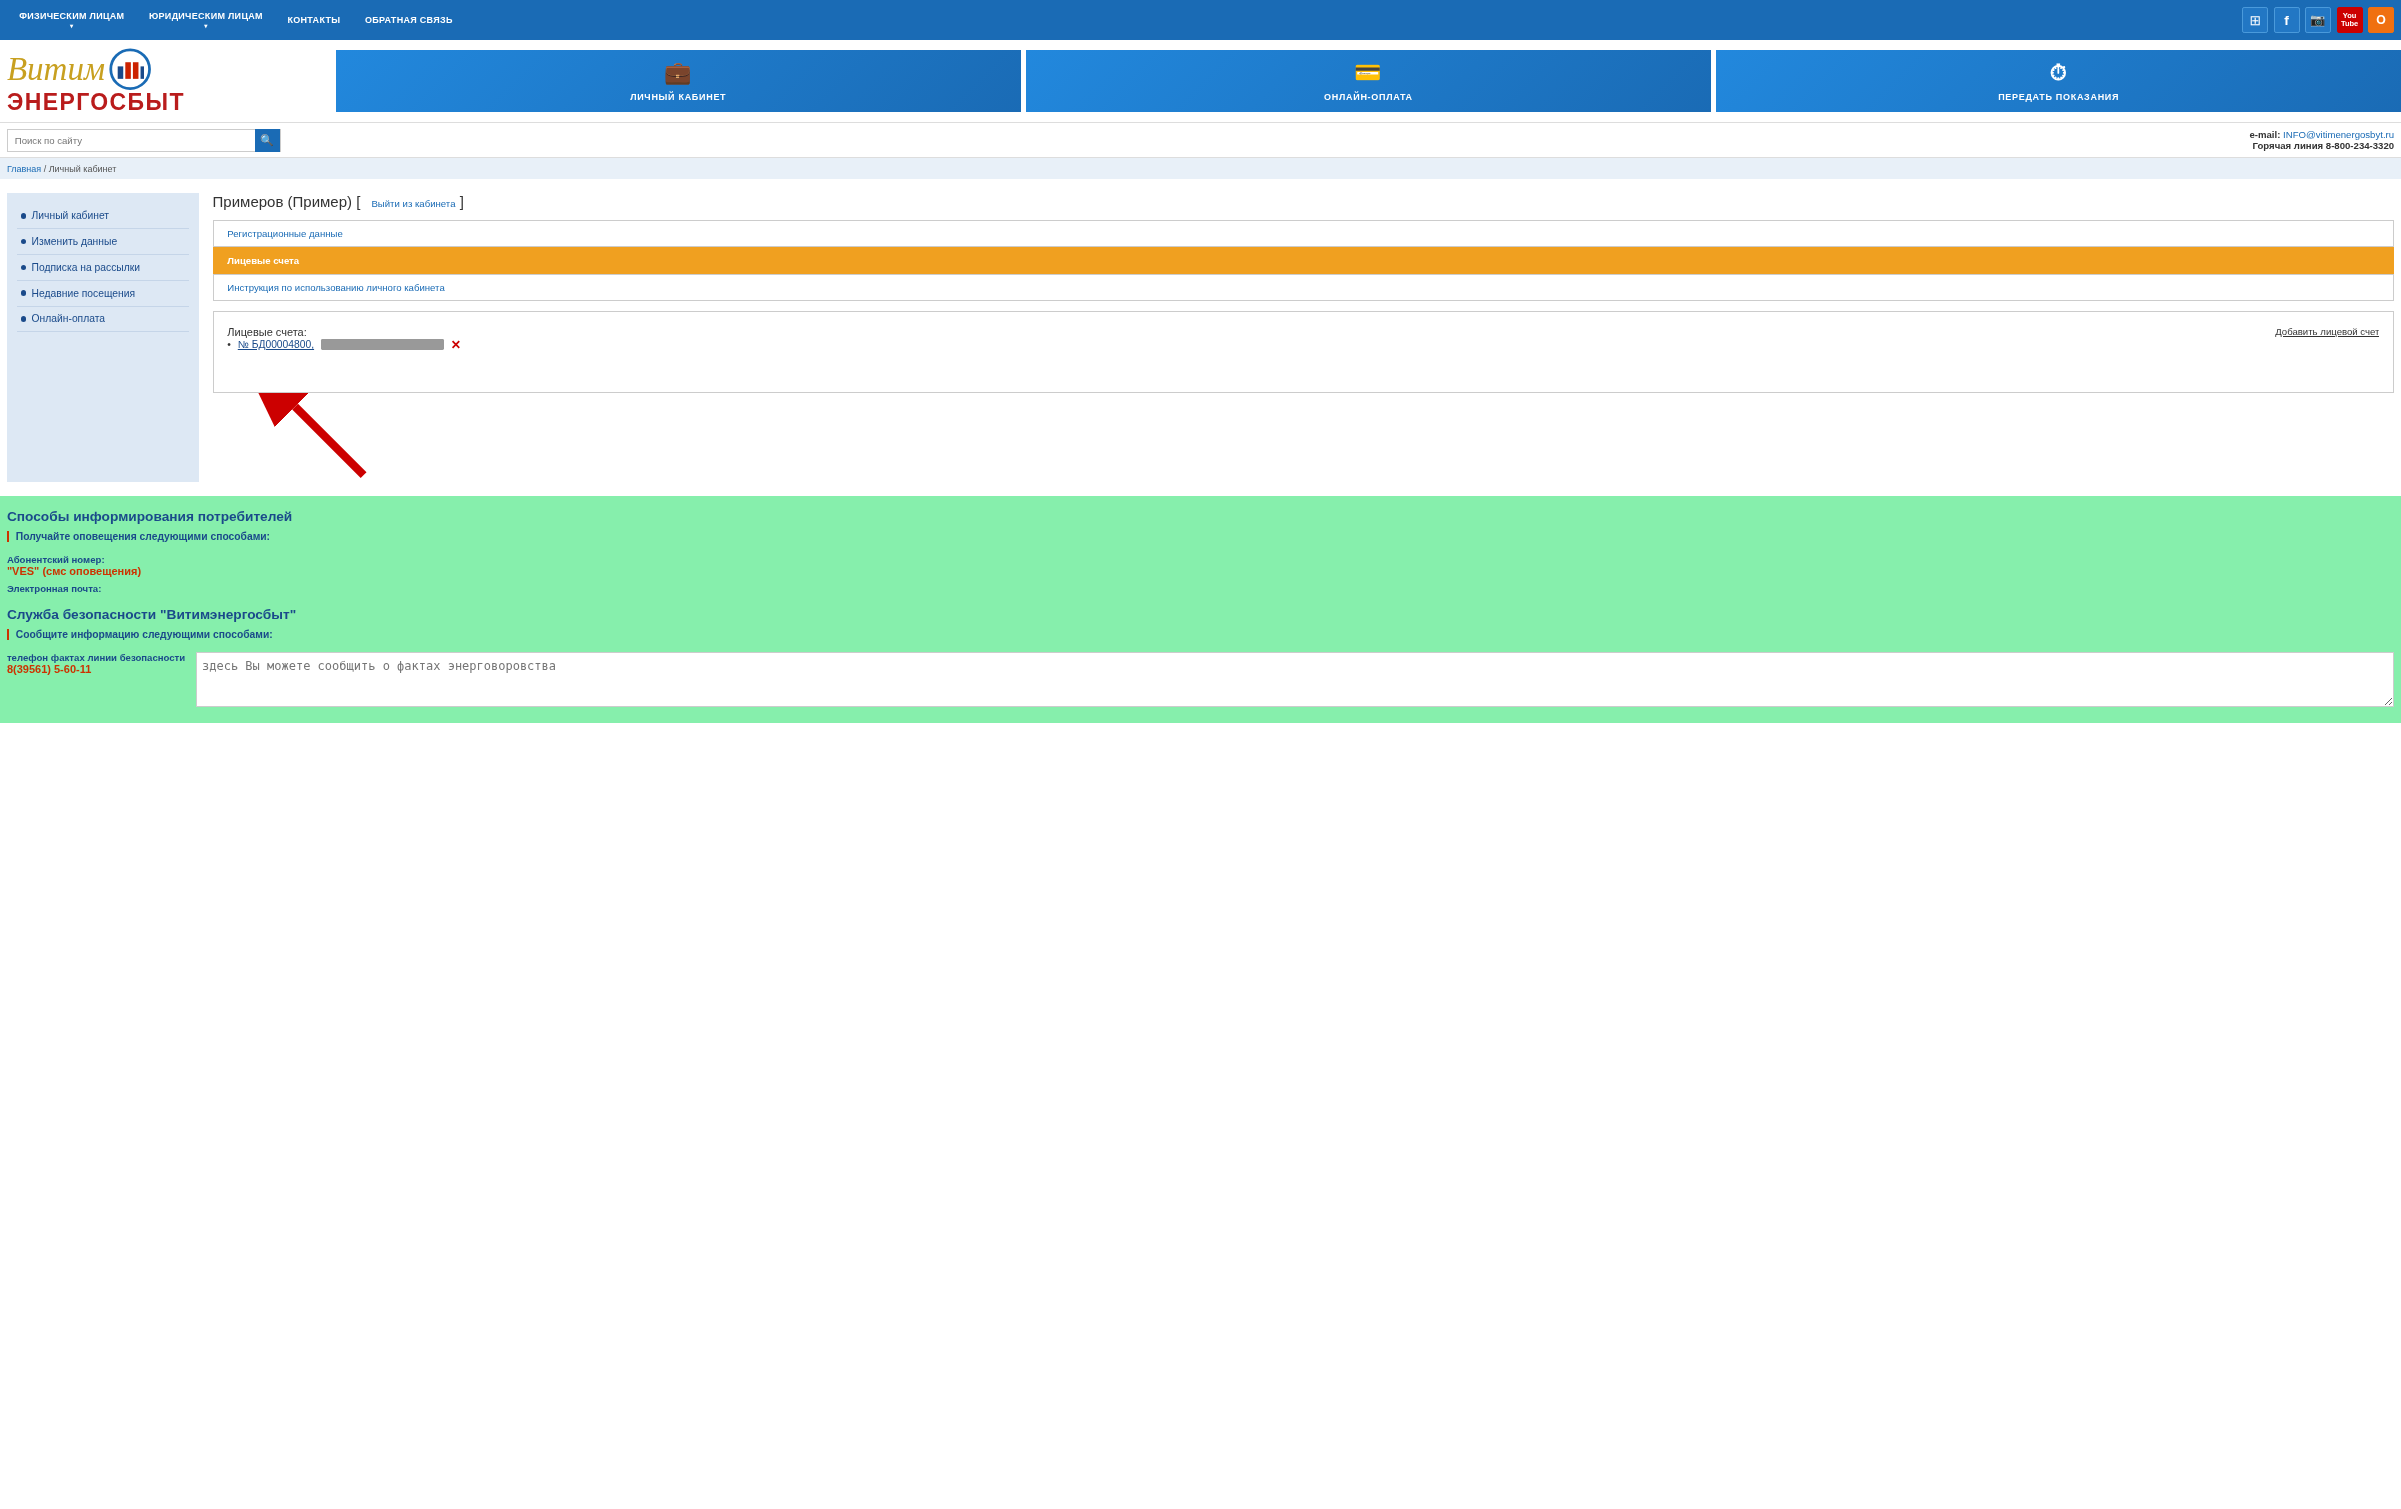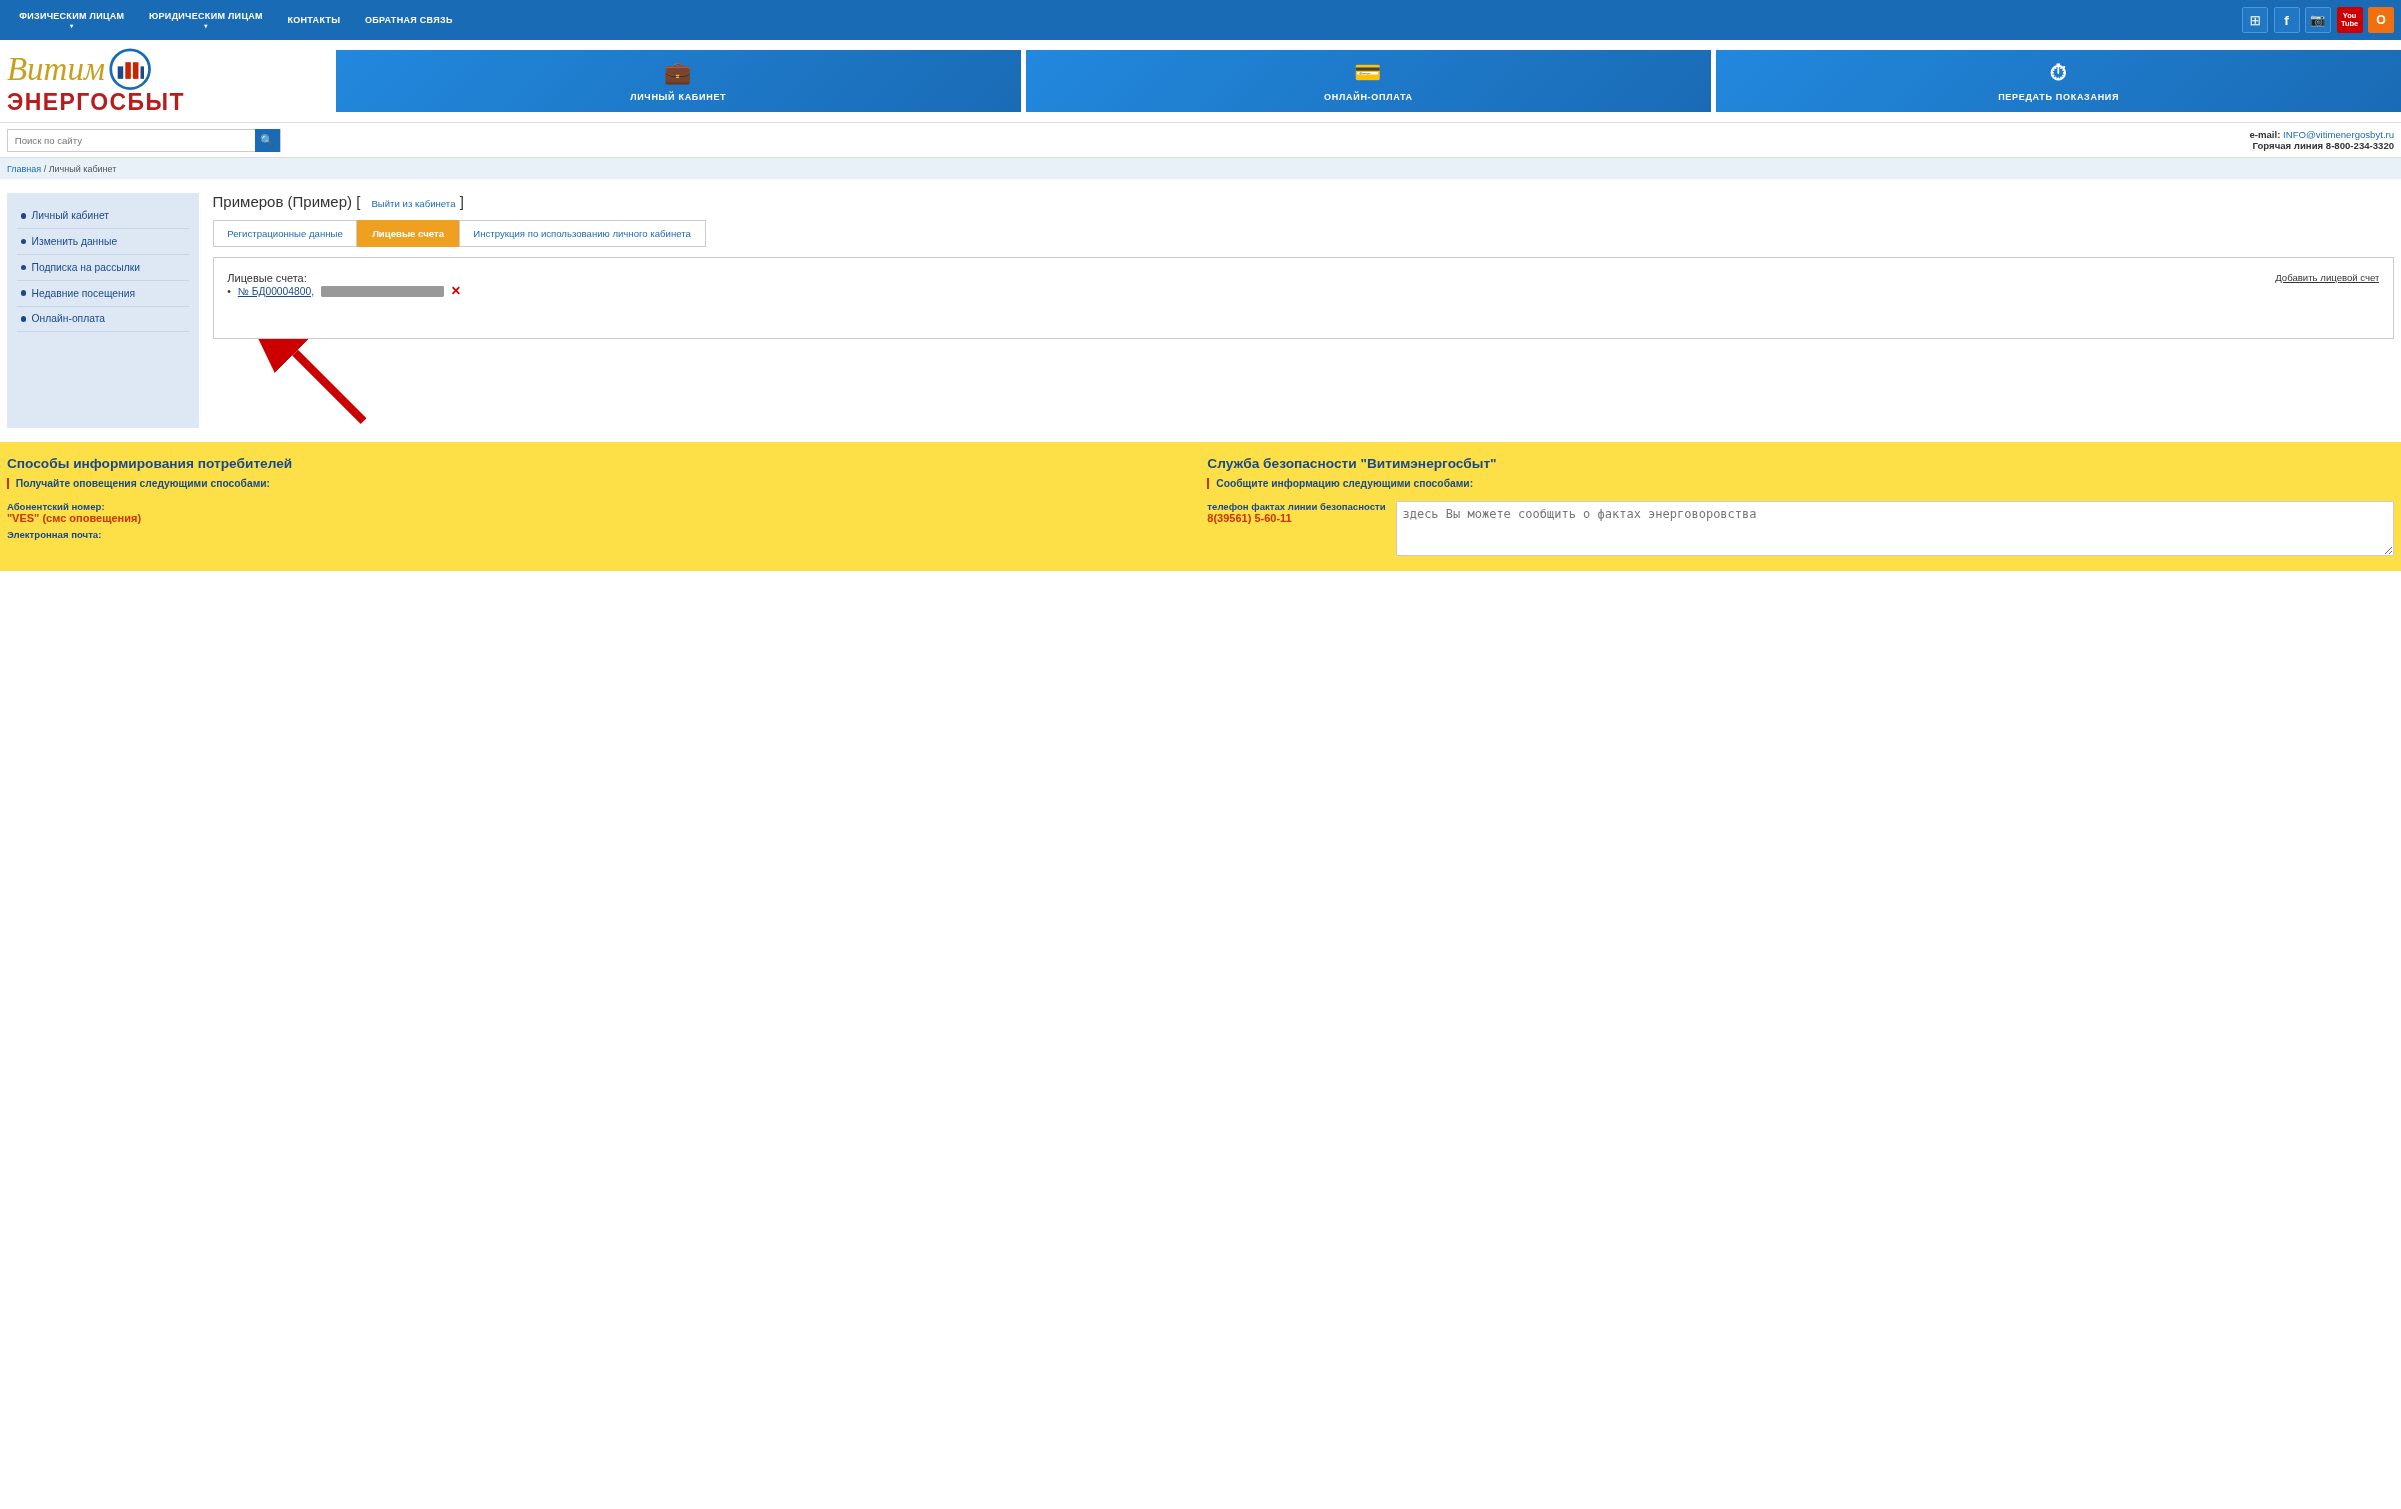--- a/index.html
+++ b/index.html
@@ -203,20 +203,21 @@
       color: #1a6bb5;
       text-decoration: none;
       margin-left: 6.9px;
     }
 
     
     .tabs {
       display: flex;
       gap: 0;
       margin-bottom: 10.3px;
+      flex-direction: column;
     }
     .tab {
       padding: 6.9px 13.7px;
       font-size: 9.6px;
       cursor: pointer;
       border: 0.7px solid #ccc;
       background: #fff;
       color: #1a6bb5;
     }
     .tab.active {
@@ -264,24 +265,25 @@
     }
     .delete-btn {
       color: #cc0000;
       font-size: 12.3px;
       cursor: pointer;
       font-weight: bold;
     }
 
     
     .footer-sections {
-      background: #fde047;
+      background: #86efac;
       padding: 13.7px 6.9px;
       display: flex;
       gap: 13.7px;
+      flex-direction: column;
     }
     .footer-section {
       flex: 1;
     }
     .footer-section-title {
       font-size: 13.7px;
       font-weight: bold;
       color: #1a4a8a;
       margin-bottom: 6.9px;
     }

